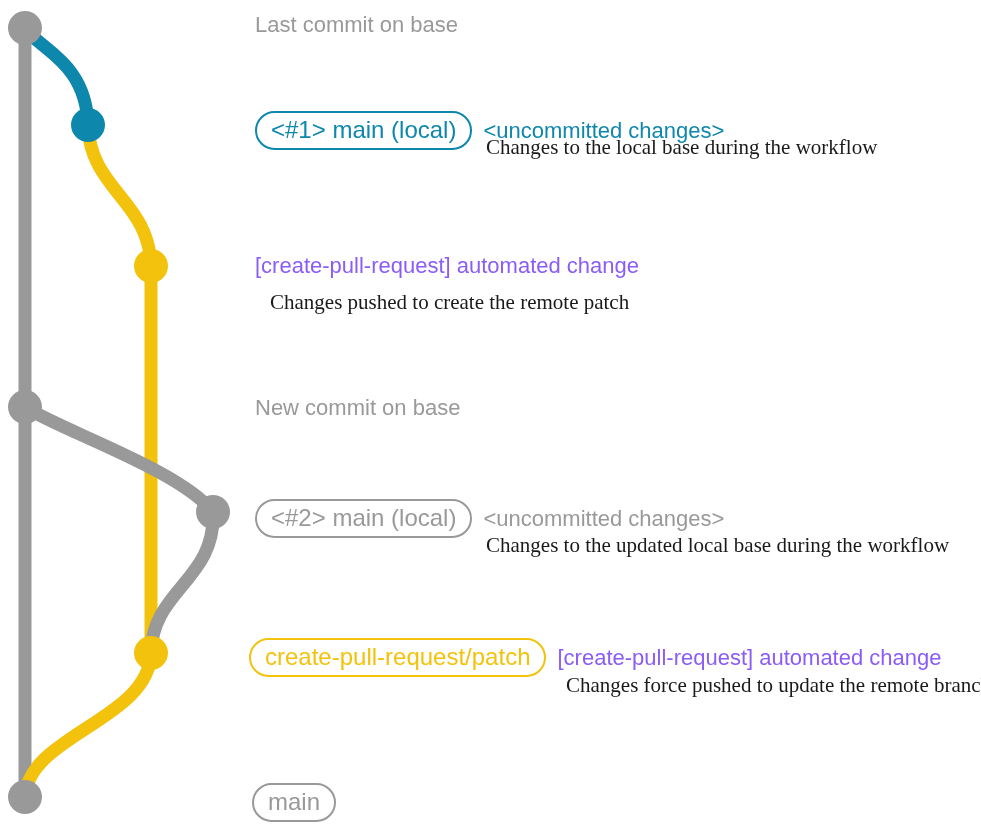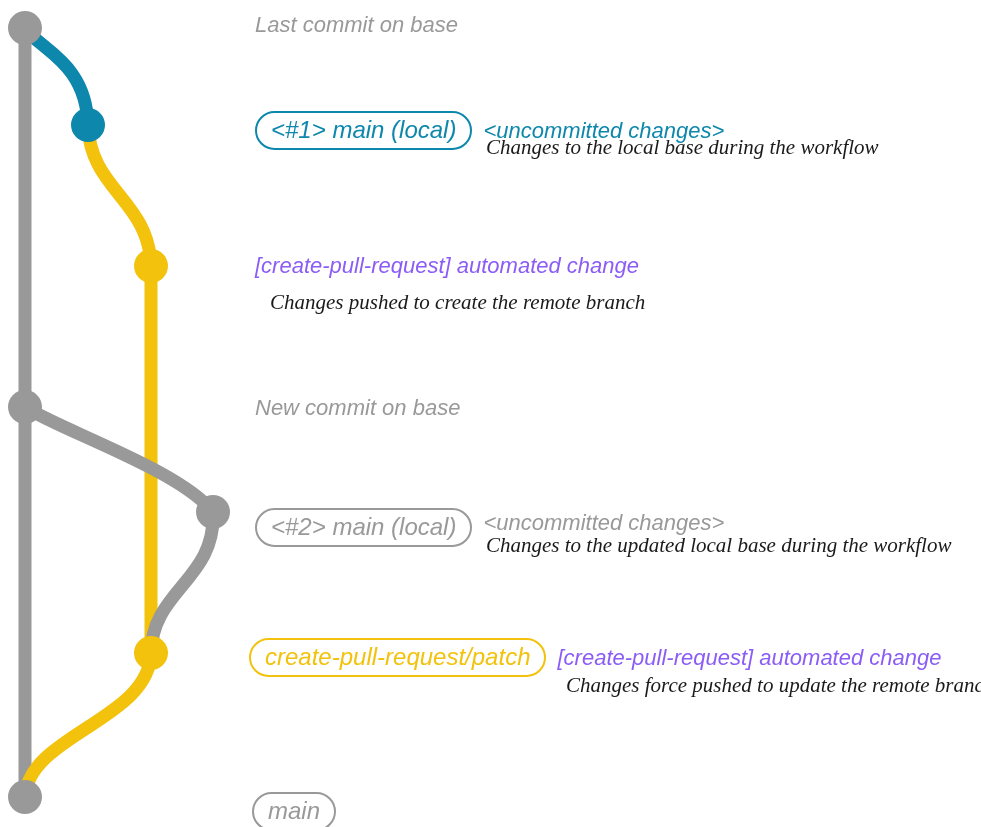--- a/index.html
+++ b/index.html
@@ -11,21 +11,20 @@
   body {
     font-family: "Liberation Sans", sans-serif;
     -webkit-font-smoothing: antialiased;
   }
   #canvas {
     position: relative;
     width: 981px;
     height: 827px;
     background: #ffffff;
     overflow: hidden;
-    font-style: italic;
   }
   #graph {
     position: absolute;
     left: 0;
     top: 0;
     width: 981px;
     height: 827px;
   }
   .row {
     position: absolute;
@@ -39,21 +38,21 @@
     border-radius: 999px;
     padding: 5px 14px 6px 14px;
     font-size: 24px;
     line-height: 1;
     color: #999999;
     background: transparent;
     font-family: "Liberation Sans", sans-serif;
   }
   .pill.teal   { border-color: #0e87ac; color: #0e87ac; }
   .pill.yellow { border-color: #f2c20c; color: #f2c20c; }
-  .pill.gray   { border-color: #999999; color: #999999; margin-top: 9px; }
+  .pill.gray   { border-color: #999999; color: #999999; }
 
   .subject {
     font-size: 22px;
     line-height: 1;
     font-family: "Liberation Sans", sans-serif;
     color: #999999;
   }
   .subject.teal   { color: #0e87ac; }
   .subject.yellow { color: #8b5cf6; text-align: center; }
   .subject.gray   { color: #999999; }
@@ -104,21 +103,21 @@
 
   <div class="row" style="left:255px; top:111px; align-items:center;">
     <span class="pill teal">&lt;#1&gt; main (local)</span>
     <span class="subject teal gap-after-pill">&lt;uncommitted changes&gt;</span>
   </div>
   <div class="note" style="left:486px; top:137px;">Changes to the local base during the workflow</div>
 
   <div class="row" style="left:255px; top:255px;">
     <span class="subject yellow">[create-pull-request] automated change</span>
   </div>
-  <div class="note" style="left:270px; top:292px;">Changes pushed to create the remote branch</div>
+  <div class="note" style="left:270px; top:292px;">Changes pushed to create the remote patch</div>
 
   <div class="row" style="left:255px; top:397px;align-items:center;">
     <span class="subject gray">New commit on base</span>
   </div>
 
   <div class="row" style="left:255px; top:499px; align-items:center;">
     <span class="pill gray">&lt;#2&gt; main (local)</span>
     <span class="subject gray gap-after-pill">&lt;uncommitted changes&gt;</span>
   </div>
   <div class="note" style="left:486px; top:535px;">Changes to the updated local base during the workflow</div>

